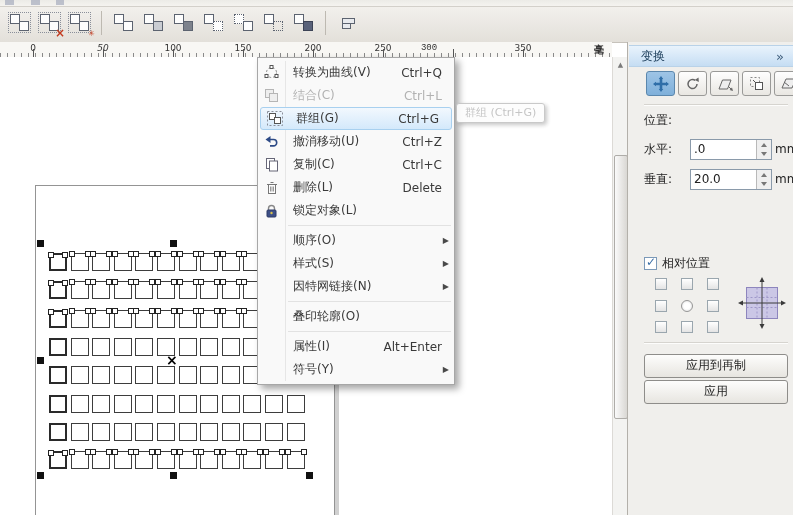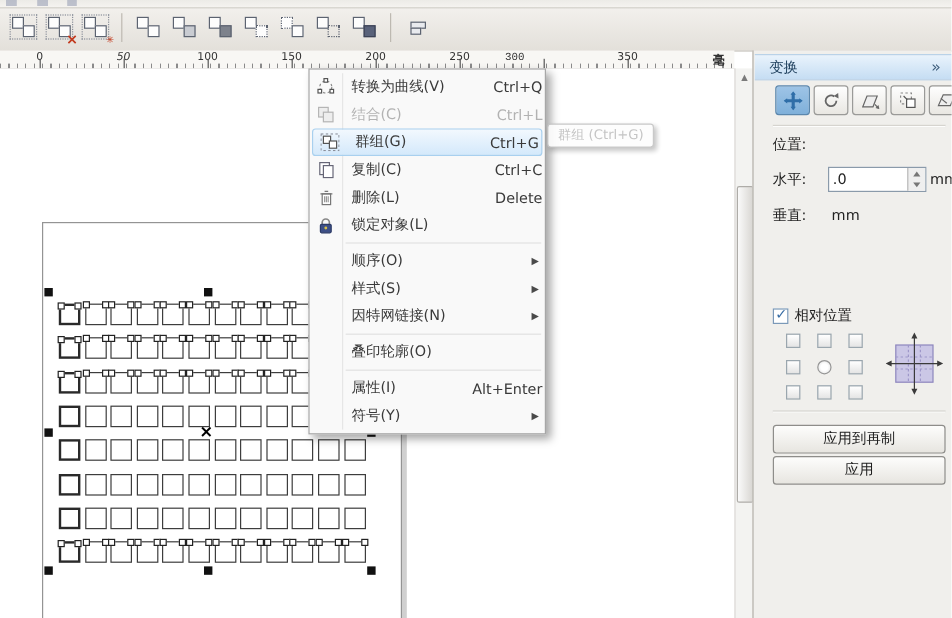--- a/index.html
+++ b/index.html
@@ -59,21 +59,21 @@
        text-align:center;line-height:17px}
   .vsb .thumb{position:absolute;left:1px;top:98px;width:12px;height:262px;border:1px solid #aeaca8;
        border-radius:2px;background:linear-gradient(90deg,#fafafa,#d9d7d3)}
   
   .cmenu{position:absolute;left:257px;top:57px;width:198px;background:#f9f9f9;border:1px solid #a7a7a7;
          box-shadow:4px 4px 7px rgba(0,0,0,.35);padding:3px 0;z-index:10;box-sizing:border-box}
   .cmenu .iconline{position:absolute;left:27px;top:3px;bottom:3px;width:1px;background:#e6e6e6}
   .mi{position:relative;height:23px;display:flex;align-items:center}
   .mi .mic{flex:0 0 27px;text-align:center;line-height:0}
   .mi .lbl{margin-left:8px;color:#3a3a3a;white-space:nowrap}
-  .mi .sc{margin-left:auto;padding-right:2px;color:#3a3a3a}
+  .mi .sc{margin-left:auto;padding-right:12px;color:#3a3a3a}
   .mi .arr{position:absolute;right:5px;top:7px;font-size:8px;color:#4a4a4a}
   .mi.dis .lbl,.mi.dis .sc{color:#b2b2b2}
   .mi.hl{background:linear-gradient(#f2f8fe,#d4e9fb);border:1px solid #a8d0ef;border-radius:3px;
          margin:0 2px;height:21px}
   .msep{height:1px;background:#e2e2e2;margin:3px 3px 3px 30px}
   
   .tip{position:absolute;left:456px;top:103px;height:18px;padding:0 8px;background:#fdfdfd;
        border:1px solid #c4c4c4;border-radius:3px;box-shadow:2px 2px 4px rgba(0,0,0,.25);
        color:#bfbfbf;font-size:11px;line-height:18px;z-index:11;opacity:.9}
   
@@ -352,20 +352,28 @@
     <div class="mi hl">
       <span class="mic"><svg width="16" height="15">
           <rect x="0.5" y="0.5" width="15" height="14" fill="none" stroke="#8a8f9a" stroke-dasharray="2 2"></rect>
           <rect x="2.5" y="2.5" width="6" height="6" fill="#fff" stroke="#555"></rect>
           <rect x="7.5" y="6.5" width="6" height="6" fill="#fff" stroke="#555"></rect>
         </svg></span>
       <span class="lbl">群组(G)</span>
       <span class="sc">Ctrl+G</span>
     </div>
     <div class="mi">
+      <span class="mic"><svg width="15" height="14">
+          <path d="M5 4.5 H9.5 a3.2 3.2 0 0 1 0 6.4 H6" fill="none" stroke="#2d4a86" stroke-width="1.6"></path>
+          <path d="M6.5 1 L1.5 4.5 L6.5 8 Z" fill="#2d4a86"></path>
+        </svg></span>
+      <span class="lbl">撤消移动(U)</span>
+      <span class="sc">Ctrl+Z</span>
+    </div>
+    <div class="mi">
       <span class="mic"><svg width="14" height="14">
           <rect x="1.5" y="0.5" width="8" height="10" fill="#fff" stroke="#667"></rect>
           <rect x="4.5" y="3" width="8" height="10" fill="#fff" stroke="#667"></rect>
         </svg></span>
       <span class="lbl">复制(C)</span>
       <span class="sc">Ctrl+C</span>
     </div>
     <div class="mi">
       <span class="mic"><svg width="14" height="14">
           <rect x="3.5" y="3.5" width="7" height="9" fill="#fdfdfd" stroke="#777"></rect>
@@ -468,20 +476,27 @@
           <input value=".0" style="">
           <span class="btns">
             <span class="sb u"></span>
             <span class="sb d"></span>
           </span>
         </span>
         <span class="funit">mm</span>
       </div>
       <div class="frow" style="top: 126px;">
         <span class="flbl">垂直:</span>
+        <span class="spin">
+          <input value="20.0" style="">
+          <span class="btns">
+            <span class="sb u"></span>
+            <span class="sb d"></span>
+          </span>
+        </span>
         <span class="funit">mm</span>
       </div>
     </div>
   <div style="position:absolute;left:16px;top:213px;display:flex;align-items:center">
     <span class="cb checked"></span>
     <span style="margin-left:5px;color:#222">相对位置</span>
   </div>
   <div id="agrid">
       <div class="agrid-cell" style="left: 27px; top: 236px;"></div>
       <div class="agrid-cell" style="left: 53px; top: 236px;"></div>

